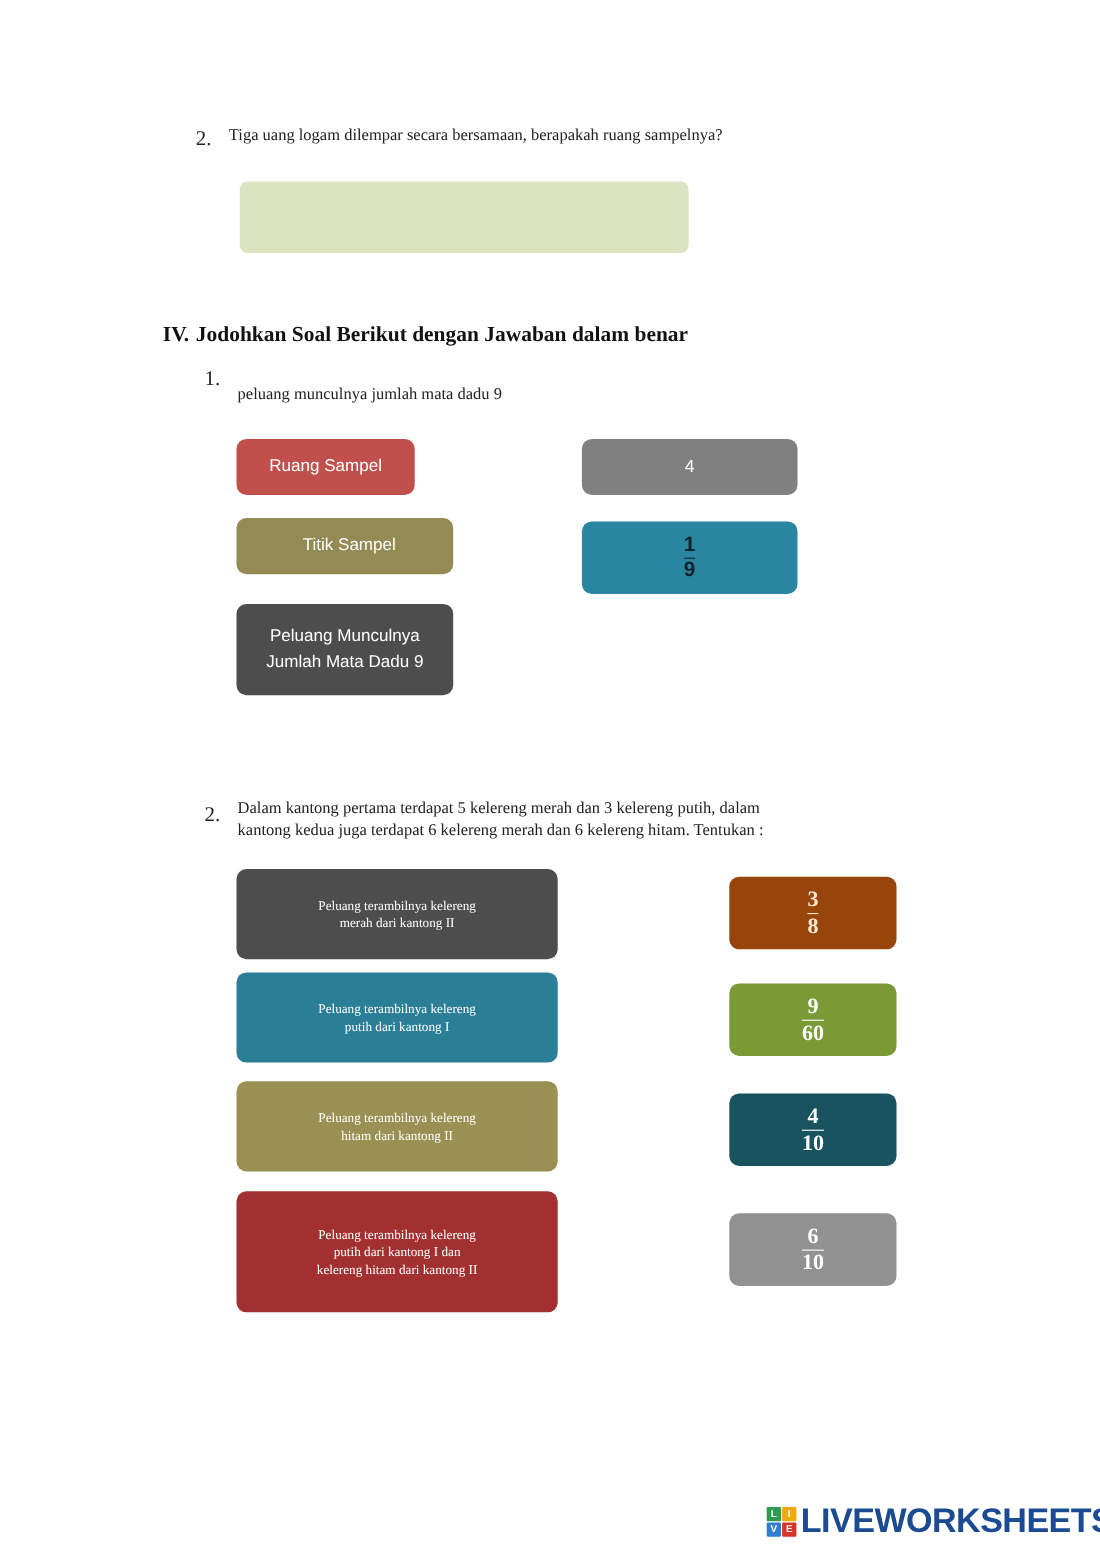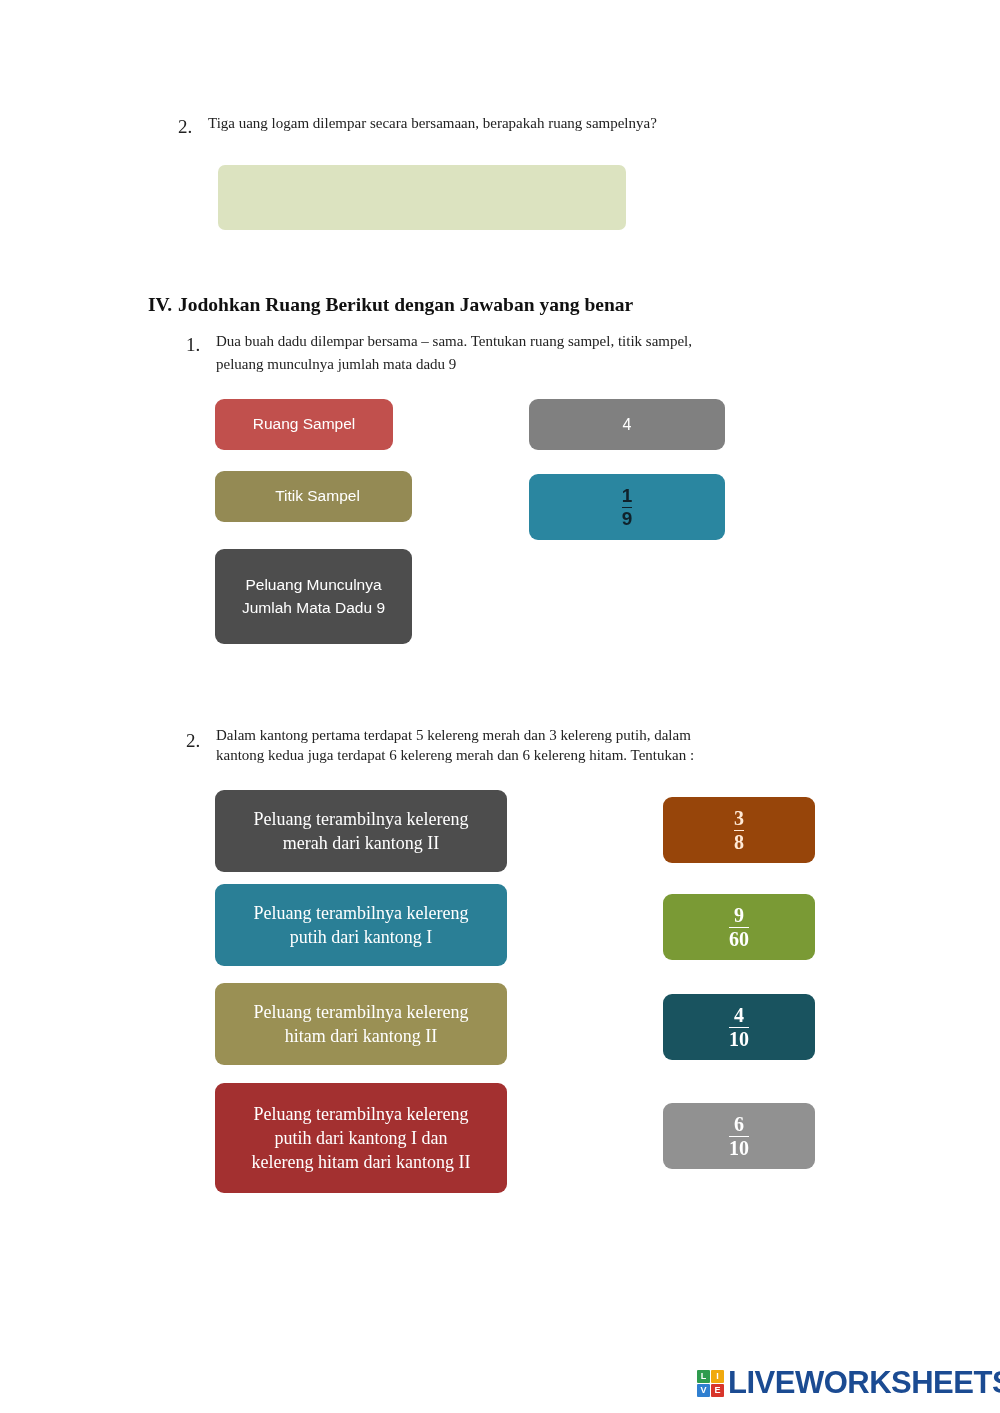--- a/index.html
+++ b/index.html
@@ -90,21 +90,21 @@
     color: #ffffff;
     padding: 4px 12px;
   }
   .card.sans {
     font-family: "Liberation Sans", sans-serif;
     font-size: 15.5px;
     line-height: 1.45;
   }
   .card.serif {
     font-family: "Liberation Serif", serif;
-    font-size: 18px;
+    font-size: 12px;
     line-height: 1.35;
   }
   .card .lines {
     white-space: pre-line;
   }
 
   
   .frac {
     display: inline-flex;
     flex-direction: column;
@@ -181,40 +181,40 @@
 
   <div class="q-row" style="left:178px; top:112px; width:700px;">
     <span class="q-num">2.</span>
     <span class="q-text">Tiga uang logam dilempar secara bersamaan, berapakah ruang sampelnya?</span>
   </div>
 
   <textarea class="answer-box" placeholder="" style=""></textarea>
 
   <div class="section-head">
     <span class="roman">IV.</span>
-    <span>Jodohkan Ruang Berikut dengan Jawaban yang benar</span>
+    <span>Jodohkan Soal Berikut dengan Jawaban dalam benar</span>
   </div>
 
   <div class="q-row" style="left:186px; top:330px; width:700px;">
     <span class="q-num">1.</span>
     <span>
-      <span class="q-text">Dua buah dadu dilempar bersama – sama. Tentukan ruang sampel, titik sampel,</span><br>
+      <br>
       <span class="q-text">peluang munculnya jumlah mata dadu 9</span>
     </span>
   </div>
 
-  <div class="card sans" id="m1l0" style="left: 215px; top: 399px; width: 178px; height: 51px; background: rgb(193, 80, 77);">
+  <div class="card sans" id="m1l0" style="left: 215px; top: 399px; width: 162px; height: 51px; background: rgb(193, 80, 77);">
     <span class="lines">Ruang Sampel</span>
   </div>
 
   <div class="card sans" id="m1l1" style="left: 215px; top: 471px; width: 197px; height: 51px; background: rgb(148, 138, 84); padding-left: 20px;">
     <span class="lines">Titik Sampel</span>
   </div>
 
-  <div class="card sans" id="m1l2" style="left: 215px; top: 549px; width: 197px; height: 95px; background: rgb(77, 77, 77);">
+  <div class="card sans" id="m1l2" style="left: 215px; top: 549px; width: 197px; height: 83px; background: rgb(77, 77, 77);">
     <span class="lines">Peluang Munculnya
 Jumlah Mata Dadu 9</span>
   </div>
 
   <div class="card" id="m1r0" style="left: 529px; top: 399px; width: 196px; height: 51px; background: rgb(128, 128, 128); color: rgb(255, 255, 255);">
     <span class="plain-val">4</span>
   </div>
 
   <div class="card" id="m1r1" style="left: 529px; top: 474px; width: 196px; height: 66px; background: rgb(42, 134, 160); color: rgb(16, 34, 43);">
     <span class="frac sans-f dark" style="color: rgb(16, 34, 43);">

